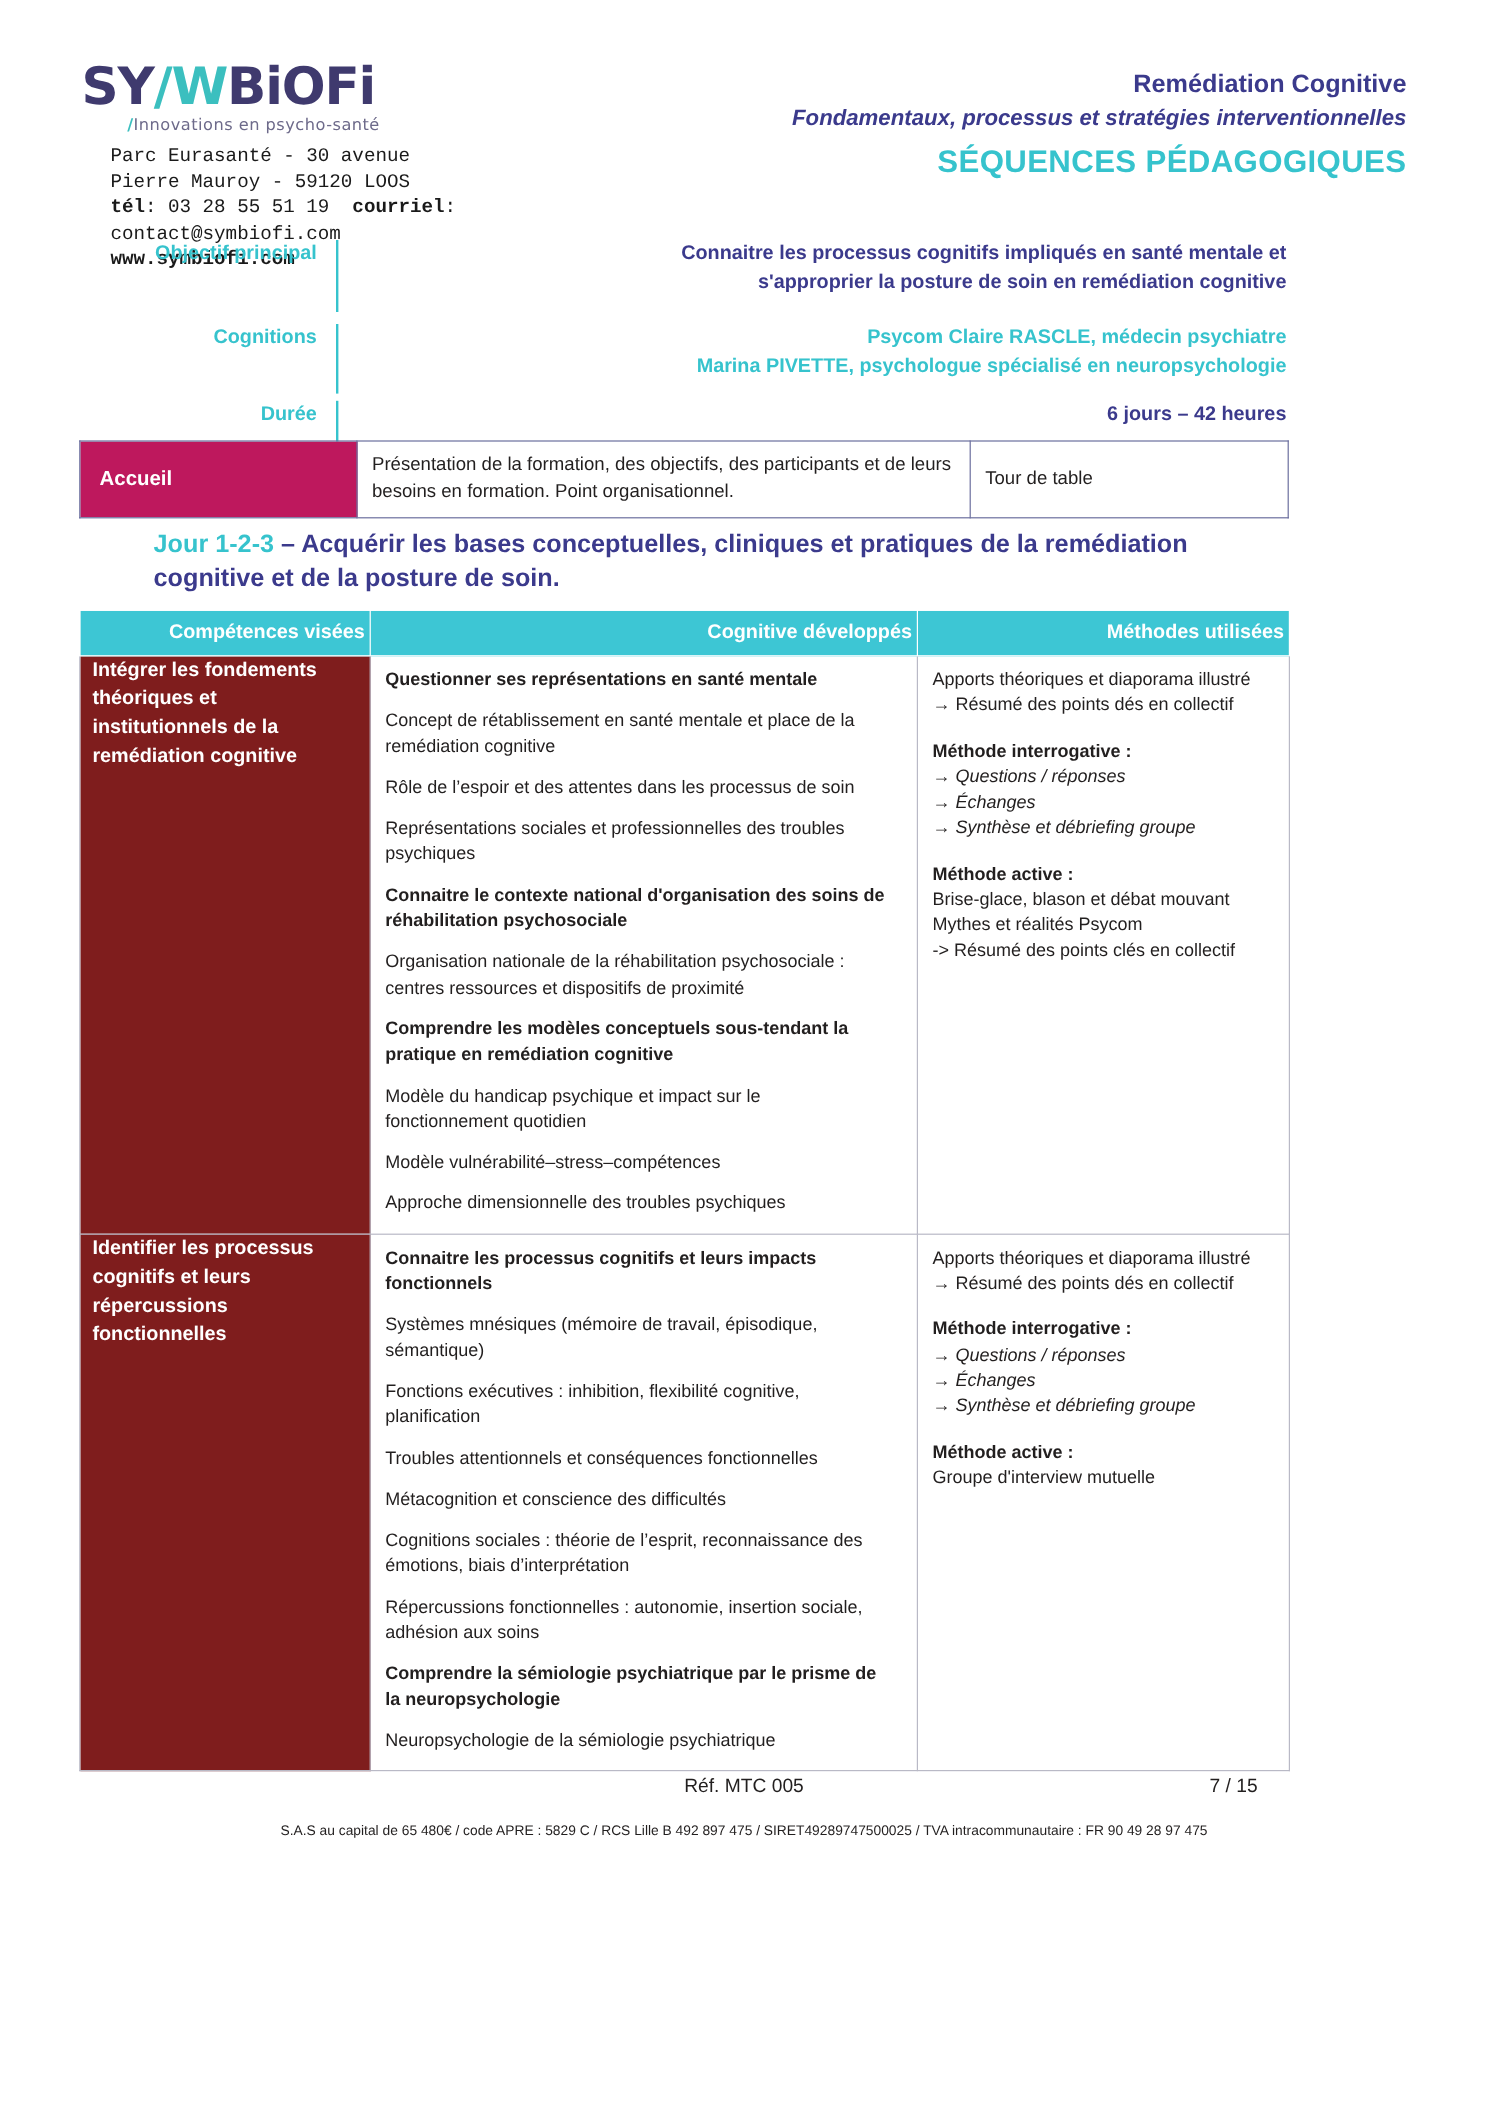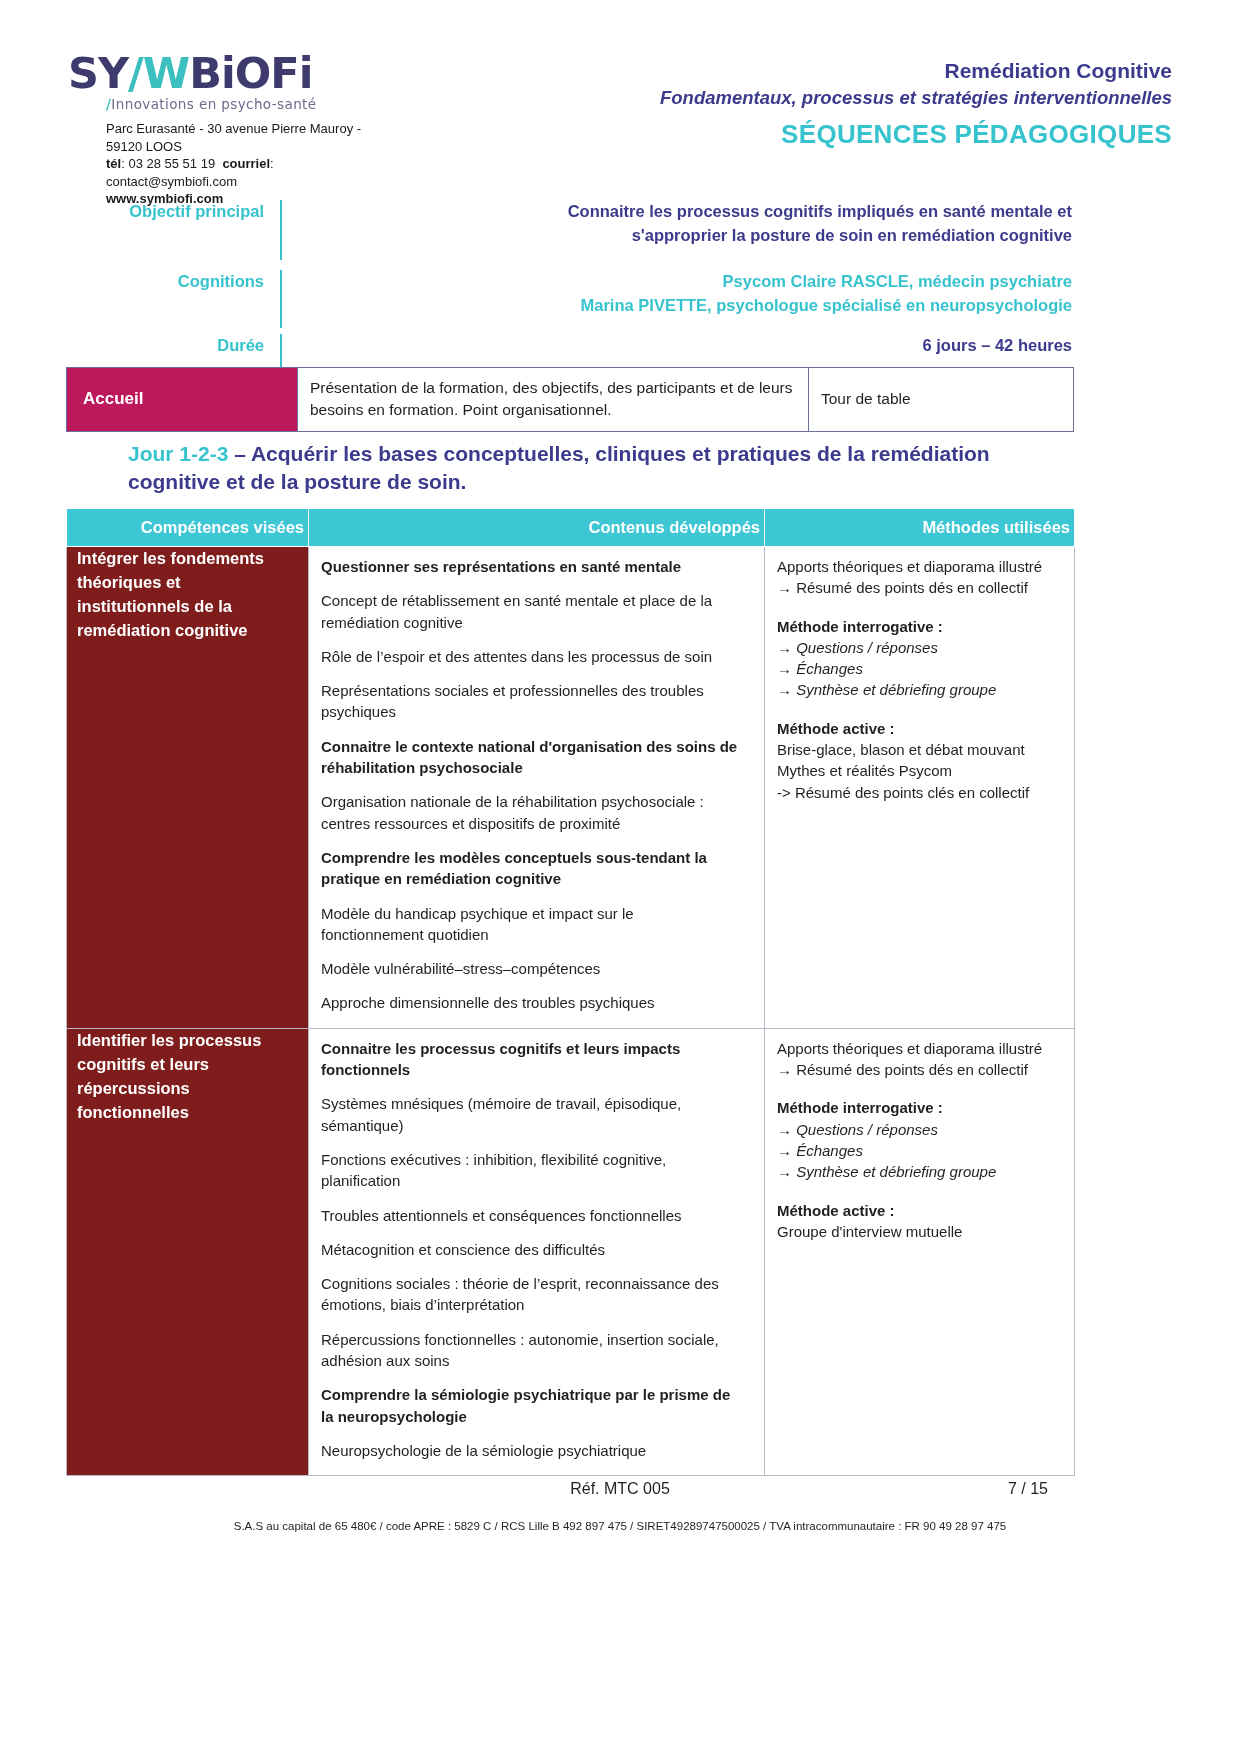--- a/index.html
+++ b/index.html
@@ -15,21 +15,21 @@
 
   
   .header{position:absolute;left:0;top:0;width:1240px;height:190px;}
   .logo-block{position:absolute;left:68px;top:52px;width:330px;}
   .logo-word{font-family:"DejaVu Sans", sans-serif;font-weight:bold;font-size:43px;letter-spacing:-1px;line-height:1;white-space:nowrap;}
   .logo-sy{color:#3f3a6e;}
   .logo-wave{color:#3bbfbf;}
   .logo-biofi{color:#3f3a6e;}
   .logo-tag{font-family:"DejaVu Sans", sans-serif;font-size:13.5px;color:#6d6a8a;margin-top:1px;margin-left:38px;letter-spacing:.4px;}
   .logo-tag .bar{color:#3bbfbf;font-weight:bold;}
-  .logo-addr{font-family:Liberation Sans, sans-serif;font-size:13px;color:#1a1a1a;line-height:1.35;margin-top:8px;margin-left:38px;}
+  .logo-addr{font-family:Liberation Mono, monospace;font-size:16px;color:#1a1a1a;line-height:1.35;margin-top:8px;margin-left:24px;}
   .logo-addr b{font-weight:bold;}
 
   .title-block{position:absolute;right:68px;top:58px;text-align:right;width:760px;}
   .t-main{color:#3b3a8c;font-weight:bold;font-size:21px;line-height:1.25;}
   .t-sub{color:#3b3a8c;font-weight:bold;font-style:italic;font-size:18.5px;line-height:1.3;margin-top:2px;}
   .t-seq{color:#36c3cd;font-weight:bold;font-size:26px;line-height:1.3;margin-top:8px;letter-spacing:.3px;}
 
   
   .meta{position:absolute;left:68px;top:200px;width:1004px;}
   .meta-row{display:flex;align-items:flex-start;margin-bottom:6px;}
@@ -139,21 +139,21 @@
 
   <table class="grid">
     <colgroup>
         <col class="col-a">
         <col class="col-b">
         <col class="col-c">
       </colgroup>
     <thead>
       <tr>
         <th>Compétences visées</th>
-        <th>Contenus développés</th>
+        <th>Cognitive développés</th>
         <th>Méthodes utilisées</th>
       </tr>
     </thead>
     <tbody id="grid-body">
         <tr>
           <td class="cell-blue">Intégrer les fondements théoriques et institutionnels de la remédiation cognitive</td>
           <td class="cell-content">
             <div class="p b">Questionner ses représentations en santé mentale</div>
             <div class="p">Concept de rétablissement en santé mentale et place de la remédiation cognitive</div>
             <div class="p">Rôle de l’espoir et des attentes dans les processus de soin</div>

